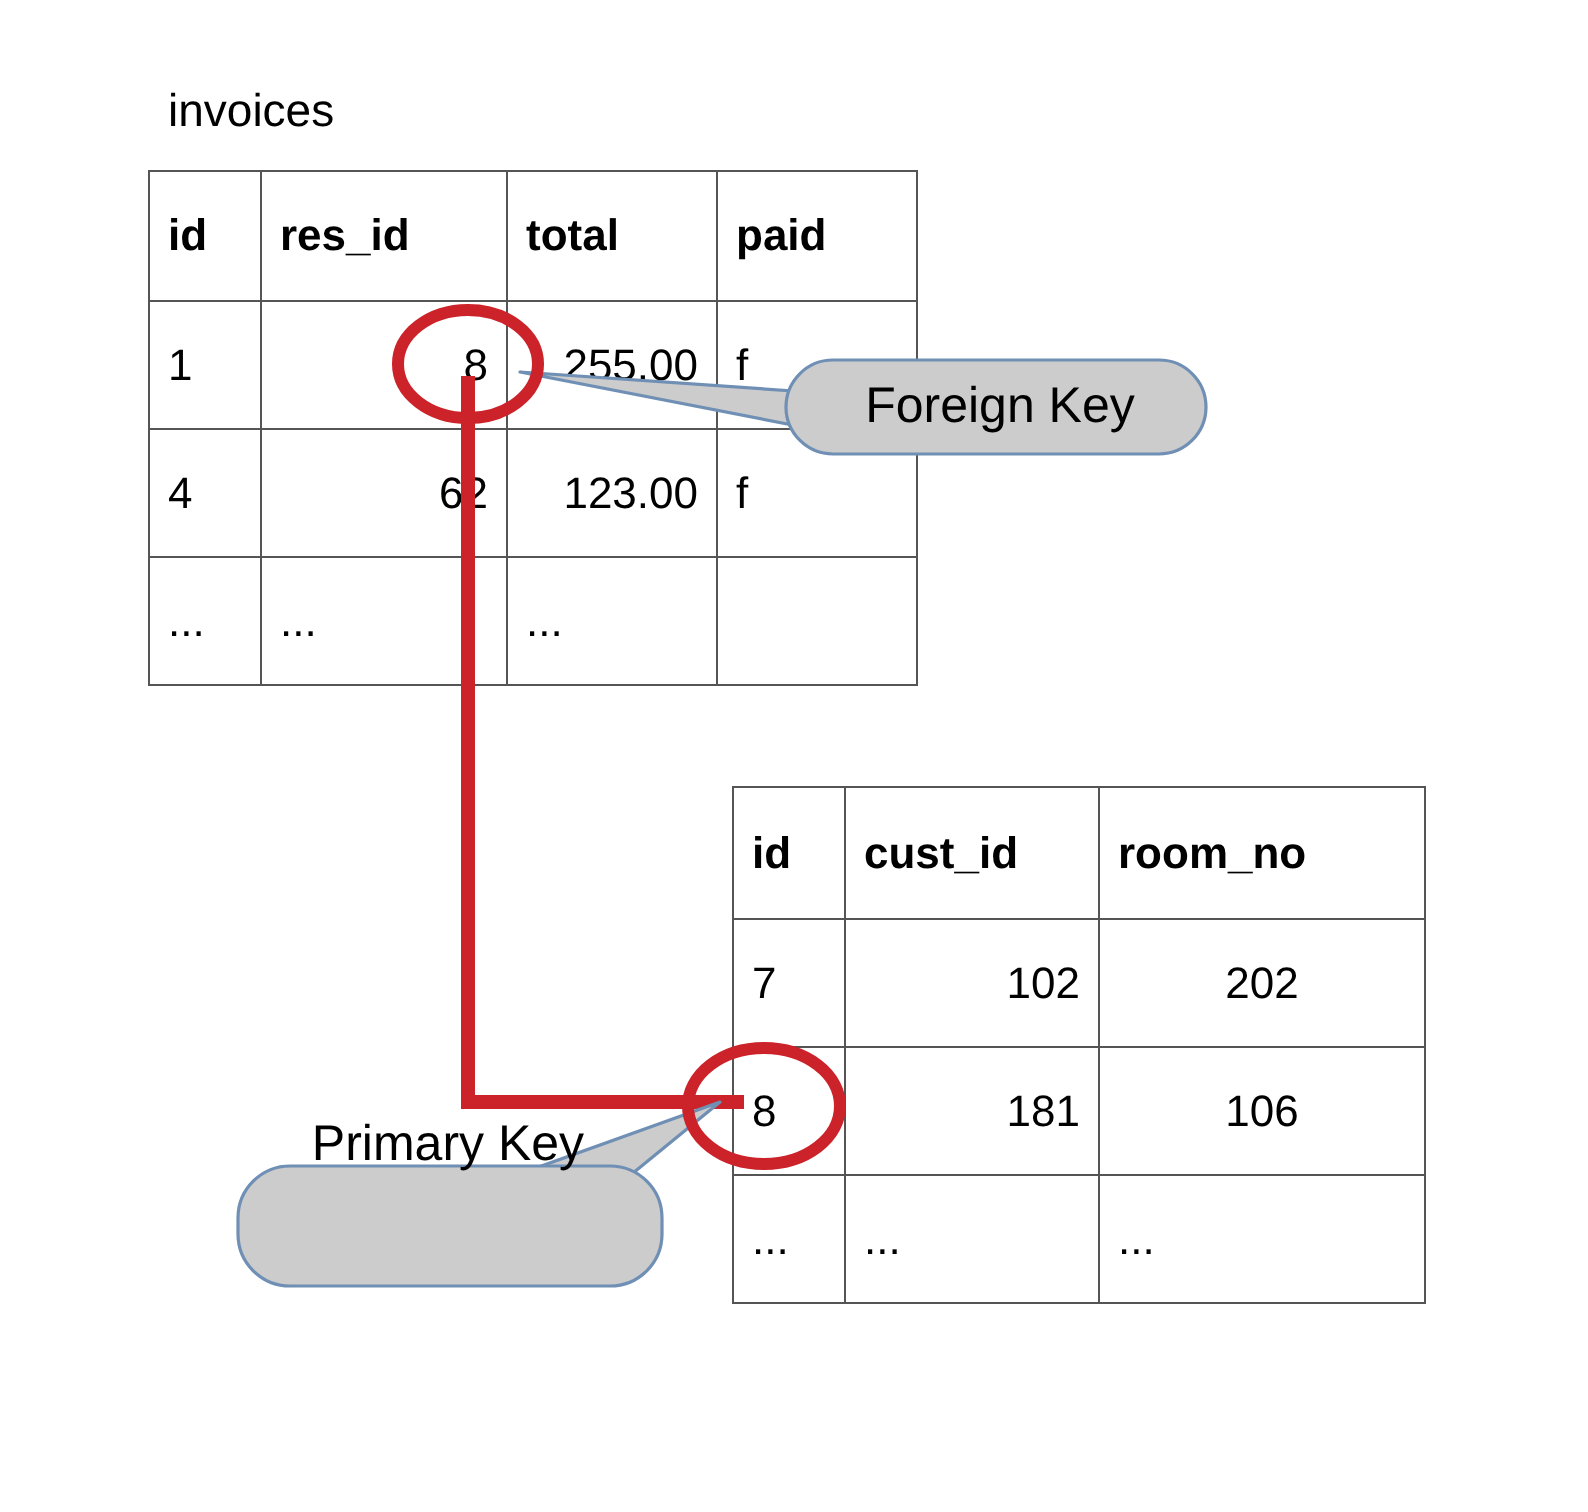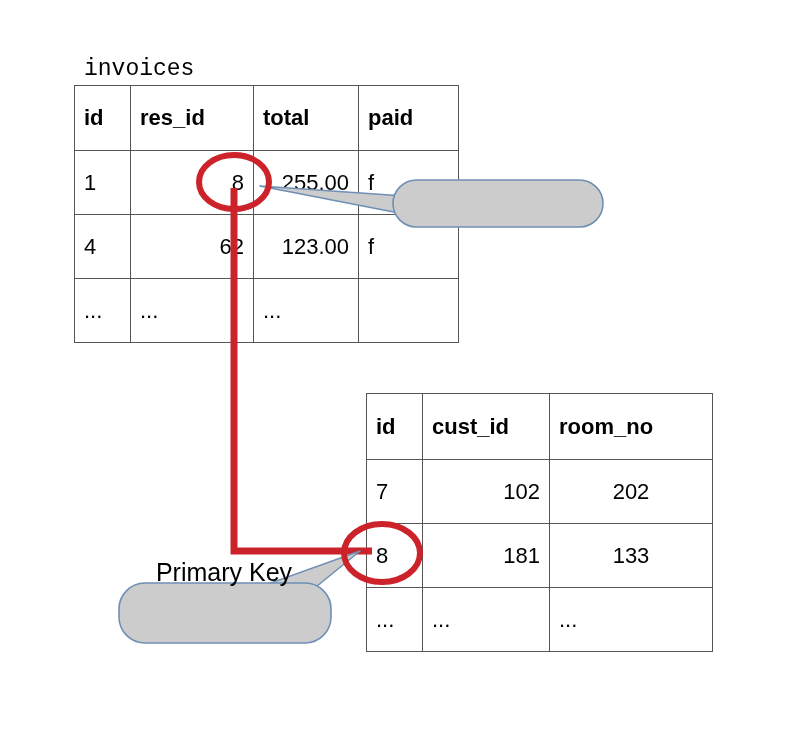--- a/index.html
+++ b/index.html
@@ -48,21 +48,21 @@
   }
   .db-table th {
     font-weight: bold;
     text-align: left;
   }
   .cell-num { text-align: right; }
   .cell-left { text-align: left; }
   .cell-center { text-align: center; }
 
   
-  #invoices-title { left: 84px; top: 56px; font-family: Liberation Mono, monospace; }
+  #invoices-title { left: 84px; top: 42px; }
   #invoices-table { left: 74px; top: 85px; width: 384px; }
   #invoices-table .c0 { width: 56px; }
   #invoices-table .c1 { width: 123px; }
   #invoices-table .c2 { width: 105px; }
   #invoices-table .c3 { width: 100px; }
   #invoices-table tr { height: 64px; }
   #invoices-table tr.hdr { height: 65px; }
 
   
   #reservations-title { left: 376px; top: 366px; }
@@ -155,21 +155,21 @@
     </thead>
     <tbody>
       <tr>
         <td class="cell-left">7</td>
         <td class="cell-num">102</td>
         <td class="cell-center">202</td>
       </tr>
       <tr>
         <td class="cell-left">8</td>
         <td class="cell-num">181</td>
-        <td class="cell-center">133</td>
+        <td class="cell-center">106</td>
       </tr>
       <tr>
         <td class="cell-left">...</td>
         <td class="cell-left">...</td>
         <td class="cell-left">...</td>
       </tr>
     </tbody>
   </table>
 
   <svg id="overlay" viewBox="0 0 794 756" xmlns="http://www.w3.org/2000/svg">
@@ -180,16 +180,17 @@
     <rect x="393" y="180" width="210" height="47" rx="23.5" ry="23.5" fill="#cccccc" stroke="#6f8fb5" stroke-width="1.6"></rect>
 
     <path d="M 360,551 L 240,594 L 300,600 Z" fill="#cccccc" stroke="#6f8fb5" stroke-width="1.6" stroke-linejoin="round"></path>
     <rect x="119" y="583" width="212" height="60" rx="26" ry="26" fill="#cccccc" stroke="#6f8fb5" stroke-width="1.6"></rect>
 
     <ellipse cx="234" cy="182" rx="35" ry="27" fill="none" stroke="#cc2229" stroke-width="6"></ellipse>
 
     <ellipse cx="382" cy="553" rx="38" ry="29" fill="none" stroke="#cc2229" stroke-width="6"></ellipse>
   </svg>
 
+  <div class="callout-label" id="foreign-key-label">Foreign Key</div>
 
   <div class="callout-label" id="primary-key-label">Primary Key</div>
 
 </div>
 
 </body></html>

